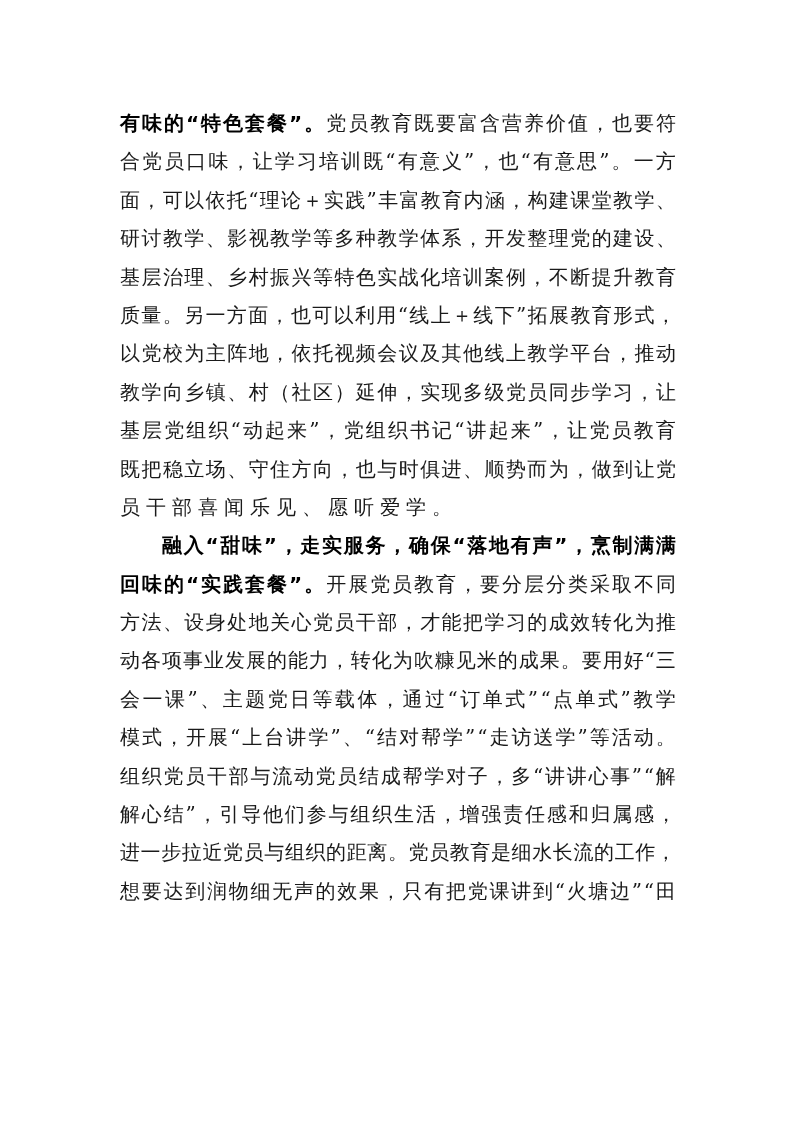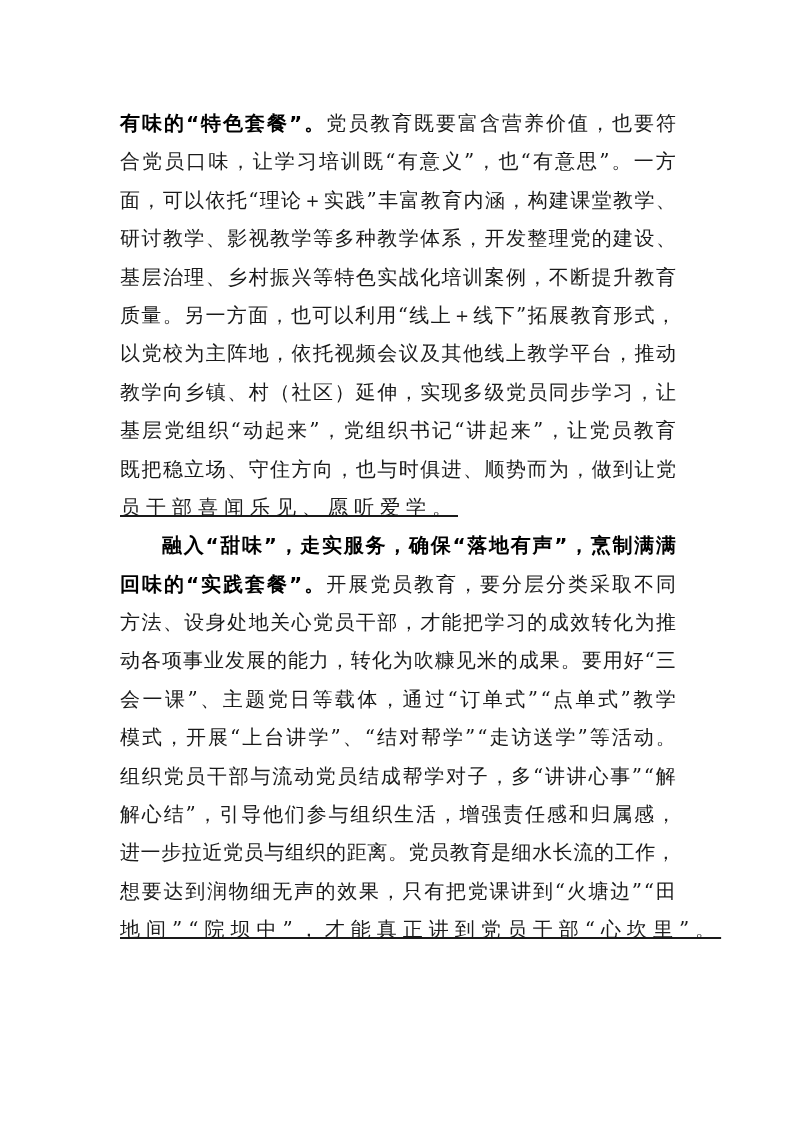--- a/index.html
+++ b/index.html
@@ -13,21 +13,21 @@
     color: #1a1a1a;
   }
   .line {
     height: 38.4px;
     line-height: 38.4px;
     font-size: 20px;
     white-space: nowrap;
     display: flex;
     justify-content: space-between;
   }
-  .line.last { justify-content: flex-start; letter-spacing: 6px; text-decoration: underline; }
+  .line.last { justify-content: flex-start; letter-spacing: 6px; }
   .line.indent { padding-left: 42px; }
   .bold { font-family: "DejaVu Sans", "Liberation Sans", sans-serif; font-weight: bold; color: #000; }
   .ch { display: inline-block; }
 </style>
 </head>
 <body>
 
 <div class="page" id="page">
     <div class="line">
       <span class="ch bold">有</span>
@@ -595,16 +595,13 @@
       <span class="ch">讲</span>
       <span class="ch">到</span>
       <span class="ch">“</span>
       <span class="ch">火</span>
       <span class="ch">塘</span>
       <span class="ch">边</span>
       <span class="ch">”</span>
       <span class="ch">“</span>
       <span class="ch">田</span>
     </div>
-    <div class="line last">
-      <span>地间”“院坝中”，才能真正讲到党员干部“心坎里”。</span>
-    </div>
   </div>
 
 </body></html>

